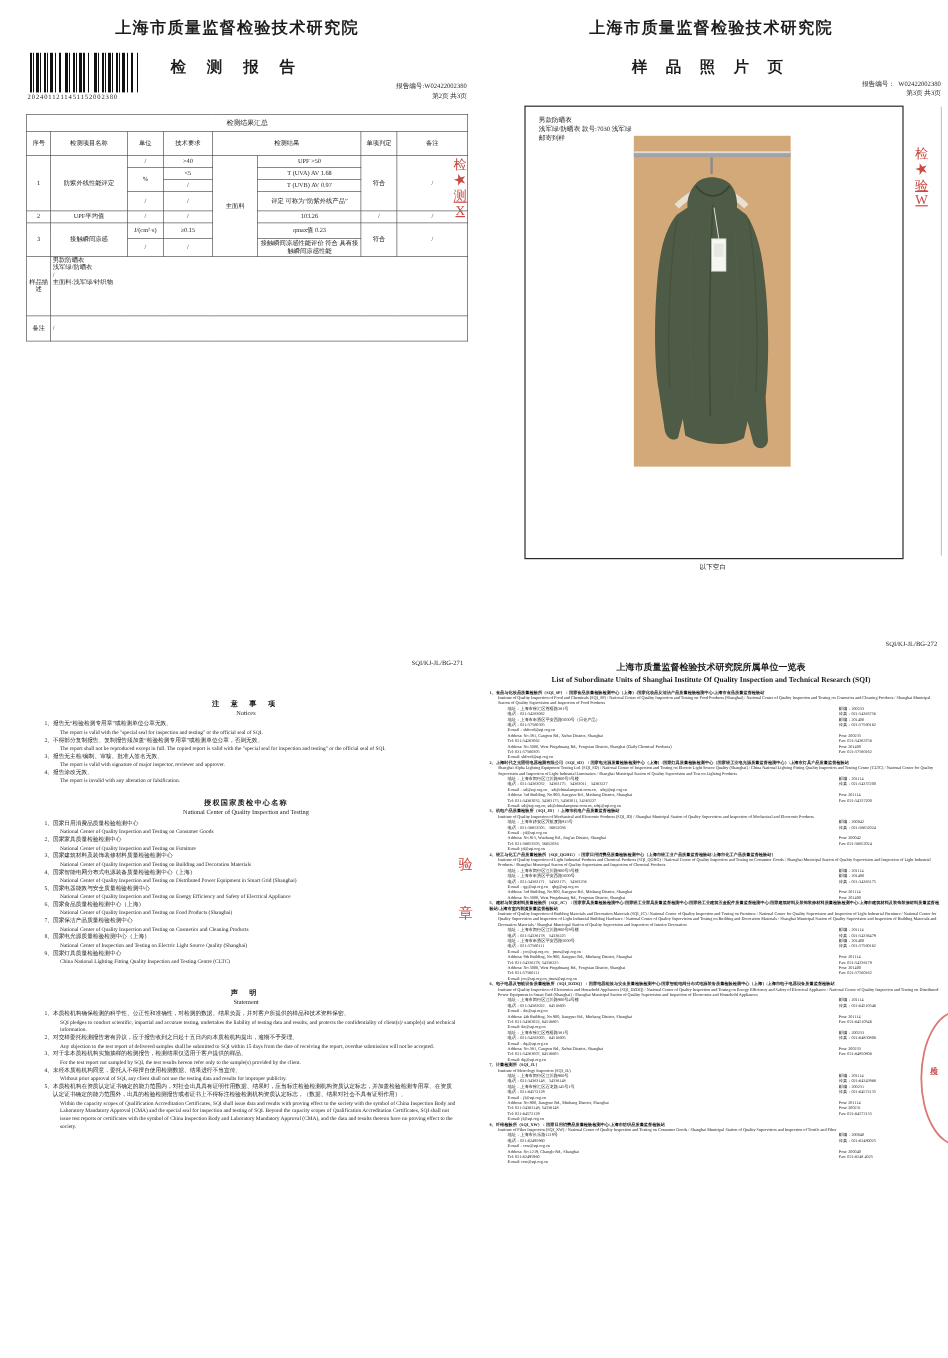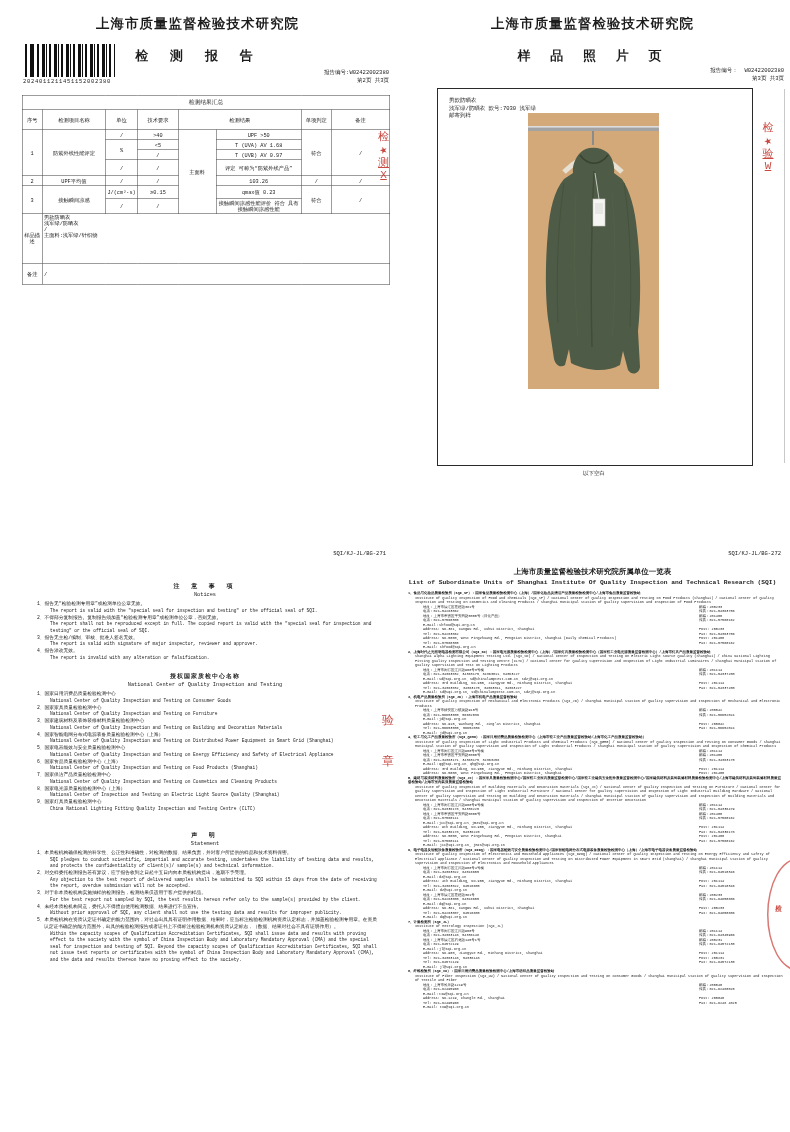--- a/index.html
+++ b/index.html
@@ -1,22 +1,22 @@
 <!DOCTYPE html>
 <html><head>
 <meta charset="utf-8">
 <style>
   html,body{margin:0;padding:0;background:#ffffff;}
   .canvas{position:relative;width:790px;height:1132px;background:#fff;overflow:hidden;
           font-family:"Liberation Serif","DejaVu Serif",serif;color:#1c1c1c;}
-  .page{position:absolute;overflow:hidden;font-family:Liberation Mono, monospace;}
+  .page{position:absolute;overflow:hidden;}
   .p1{left:0;top:0;width:395px;height:540px;}
   .p2{left:395px;top:0;width:395px;height:540px;}
   .p3{left:0;top:540px;width:395px;height:592px;}
-  .p4{left:395px;top:540px;width:395px;height:592px;}
+  .p4{left:395px;top:524px;width:395px;height:592px;}
   .sheet{position:absolute;left:0;top:0;width:790px;height:1184px;
          transform:scale(.5);transform-origin:0 0;}
   .center{position:absolute;left:0;right:0;text-align:center;}
   .org{top:28px;font-size:27px;font-weight:bold;letter-spacing:2px;}
   .doc-title{top:94px;font-size:26px;font-weight:bold;letter-spacing:14px;}
   .meta{position:absolute;right:12px;text-align:right;font-size:11px;line-height:16px;}
   .p1 .meta{top:136px;}
   .p2 .meta{top:132px;}
   .barcode{position:absolute;left:50px;top:88px;width:180px;height:66px;
     background:repeating-linear-gradient(90deg,#111 0 3px,#fff 3px 5px,#111 5px 6px,#fff 6px 10px,#111 10px 15px,#fff 15px 17px,#111 17px 19px,#fff 19px 24px);}

